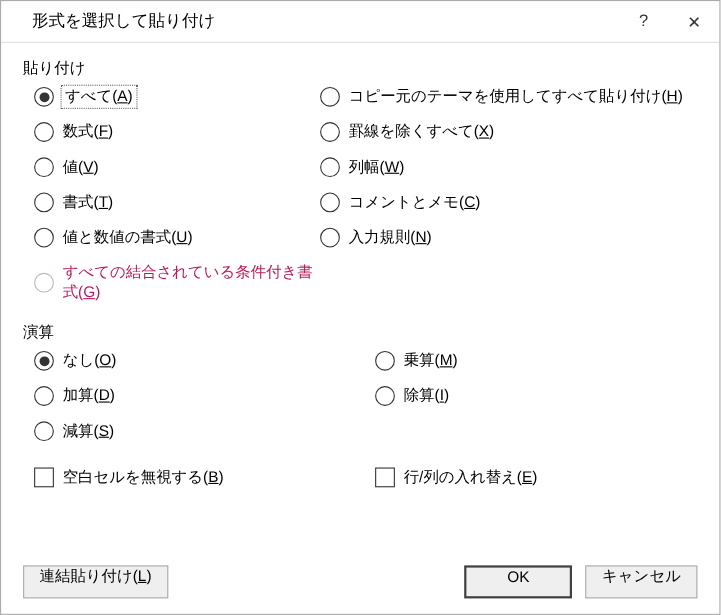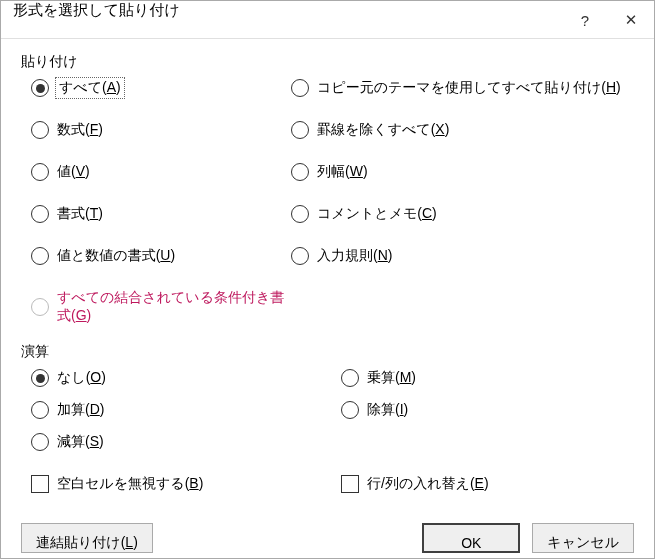--- a/index.html
+++ b/index.html
@@ -11,23 +11,23 @@
     color: #000;
     width: 655px;
     height: 559px;
     border: 1px solid #aaa;
     display: flex;
     flex-direction: column;
   }
   .titlebar {
     height: 38px;
     display: flex;
-    align-items: flex-start;
+    align-items: center;
     border-bottom: 1px solid #e0e0e0;
-    padding-left: 12px;
+    padding-left: 28px;
   }
   .titlebar .title { flex: 1; font-size: 15px; }
   .titlebar .btn {
     width: 46px;
     height: 38px;
     display: flex;
     align-items: center;
     justify-content: center;
     font-size: 15px;
     color: #333;
@@ -36,21 +36,21 @@
     flex: 1;
     padding: 14px 20px 8px 20px;
   }
   .group-label {
     font-size: 14px;
     margin-bottom: 8px;
   }
   .radio-grid {
     display: grid;
     grid-template-columns: 260px 1fr;
-    row-gap: 24px;
+    row-gap: 14px;
     margin-left: 10px;
     margin-bottom: 18px;
   }
   .op-grid {
     display: grid;
     grid-template-columns: 310px 1fr;
     row-gap: 14px;
     margin-left: 10px;
     margin-bottom: 24px;
   }
@@ -109,21 +109,21 @@
     padding: 8px 20px 14px 20px;
     gap: 12px;
   }
   .spacer { flex: 1; }
   .btn-std {
     min-width: 98px;
     height: 30px;
     border: 1px solid #aaa;
     background: #efefef;
     display: inline-flex;
-    align-items: flex-end;
+    align-items: flex-start;
     justify-content: center;
     padding: 0 14px;
     font-size: 14px;
   }
   .btn-default {
     border: 2px solid #404040;
   }
   .u { text-decoration: underline; }
 </style>
 </head>

